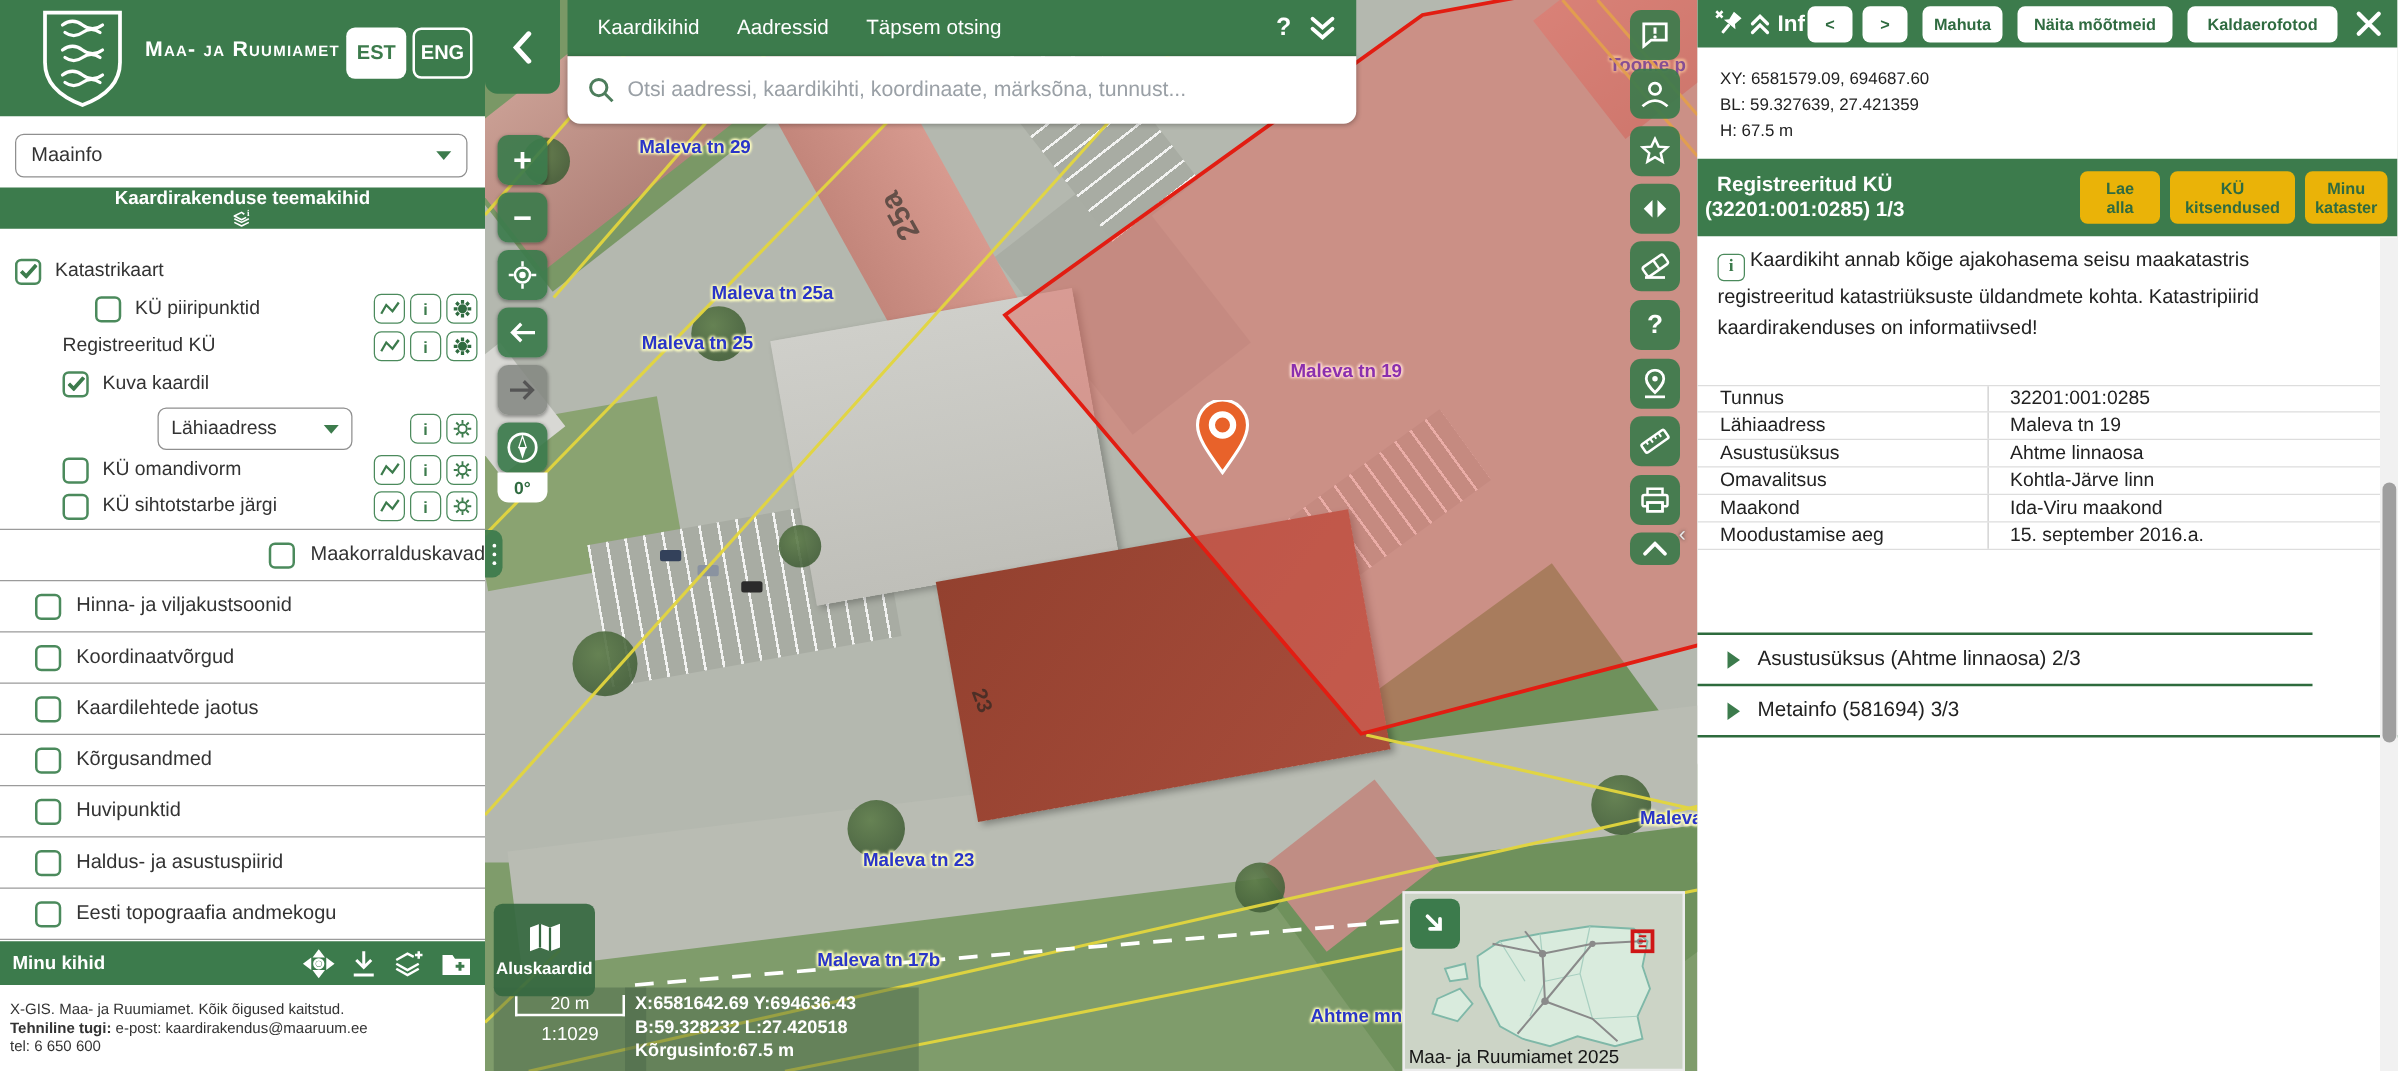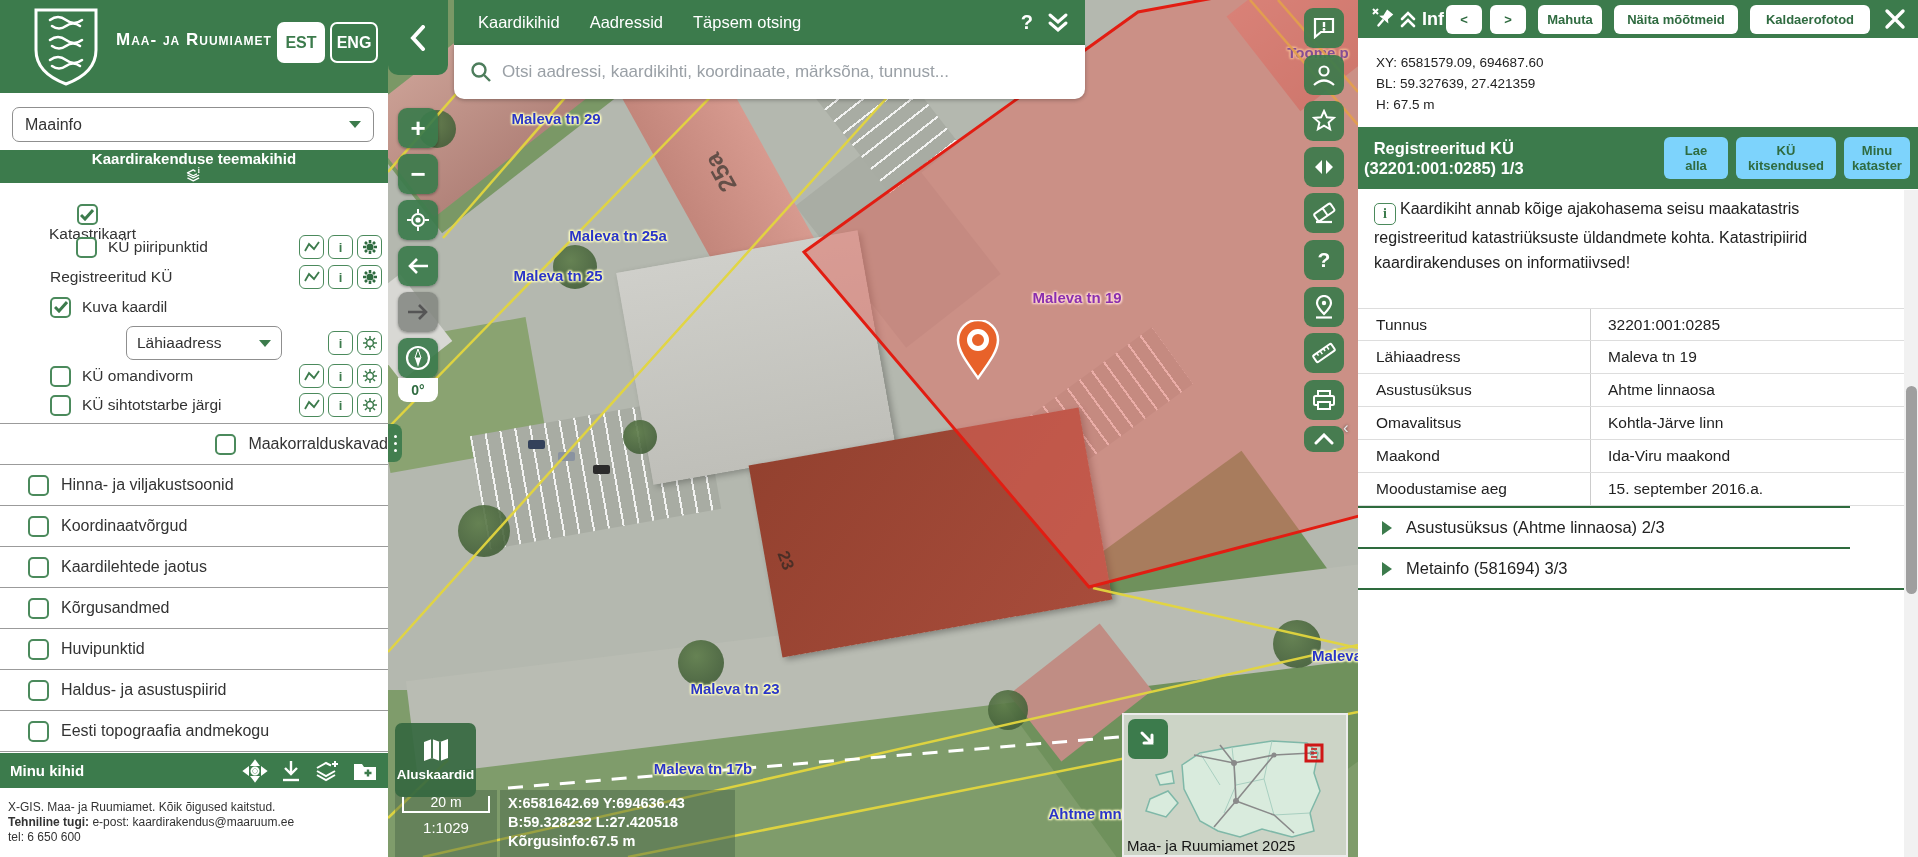--- a/index.html
+++ b/index.html
@@ -102,21 +102,21 @@
   #drawer-handle i { width:3px; height:3px; border-radius:50%; background:#fff; }
 
   .rtbtn { position:absolute; left:916px; width:40px; height:40px; border-radius:9px;
            background:rgba(60,123,76,.92); display:flex; align-items:center; justify-content:center;
            color:#fff; z-index:20; cursor:pointer; }
   .rtbtn.short { height:26px; }
 
   #basemap-btn { position:absolute; left:7px; top:723px; width:81px; height:74px; border-radius:7px;
                  background:rgba(53,104,64,.92); color:#fff; z-index:20; display:flex; flex-direction:column;
                  align-items:center; justify-content:center; gap:5px; font-size:13.5px; font-weight:bold; cursor:pointer; }
-  #scale-box { position:absolute; left:7px; top:790px; width:102px; height:67px; background:rgba(70,100,72,.45);
+  #scale-box { position:absolute; left:7px; top:790px; width:122px; height:67px; background:rgba(70,100,72,.45);
                z-index:19; color:#fff; display:flex; flex-direction:column; align-items:center; padding-top:4px; }
   .scale-bracket { width:88px; height:17px; border-left:2px solid #fff; border-right:2px solid #fff;
                    border-bottom:2px solid #fff; display:flex; align-items:flex-start; justify-content:center;
                    font-size:14px; line-height:13px; margin-top:2px; }
   #scale-ratio { font-size:15px; margin-top:6px; }
   #coord-box { position:absolute; left:112px; top:790px; width:235px; height:67px; background:rgba(70,100,72,.45);
                z-index:19; color:#fff; font-size:14.5px; font-weight:bold; line-height:19px; padding:4px 0 0 8px; }
 
   #overview { position:absolute; left:734px; top:713px; width:226px; height:144px; background:#ccd4c6;
               border:2px solid #ececec; z-index:22; cursor:pointer; }
@@ -132,29 +132,29 @@
   .ip-bar { position:absolute; left:0; top:0; width:560px; height:38px; background:var(--green);
             display:flex; align-items:center; color:#fff; }
   .ip-title { font-weight:bold; font-size:18px; width:22px; overflow:hidden; white-space:nowrap; }
   .ip-btn { background:#fff; color:var(--green-dk); font-weight:bold; font-size:13px; border-radius:6px;
             height:29px; display:flex; align-items:center; justify-content:center; cursor:pointer; padding:0 10px; }
   .ip-btn.nav { width:36px; padding:0; }
   .ip-coords { position:absolute; left:18px; top:52px; font-size:13.5px; color:#222; line-height:21px; }
   .ip-sec { position:absolute; left:0; top:127px; width:560px; height:62px; background:var(--green);
             display:flex; align-items:center; color:#fff; }
   .ip-sec-title { margin-left:6px; text-align:center; font-weight:bold; font-size:16.5px; line-height:20px; }
-  .ip-sec-btn { background:#7dd3fc; color:var(--green-dk); font-weight:bold; font-size:13px; line-height:15px;
+  .ip-sec-btn { background:#eab308; color:var(--green-dk); font-weight:bold; font-size:13px; line-height:15px;
                 border-radius:6px; height:42px; display:flex; flex-direction:column; align-items:center;
                 justify-content:center; cursor:pointer; padding:0 10px; text-align:center; }
   .ip-notice { position:absolute; left:16px; top:196px; width:516px; font-size:16px; color:#222; line-height:25px; }
   .i-box { display:inline-flex; width:22px; height:22px; border:1.5px solid var(--green-bd); border-radius:5px;
            color:var(--green); font-weight:bold; font-size:14px; align-items:center; justify-content:center;
            vertical-align:-4px; margin-right:4px; font-family:"Liberation Serif",serif; }
   #ip-table { position:absolute; left:0; top:308px; width:546px; }
-  .trow { display:flex; height:33px; align-items:center; border-bottom:1px solid #ddd; font-size:15.5px; color:#222; }
+  .trow { display:flex; height:22px; align-items:center; border-bottom:1px solid #ddd; font-size:15.5px; color:#222; }
   .trow:first-child { border-top:1px solid #ddd; }
   .tlabel { width:233px; padding-left:18px; border-right:1px solid #ccc; align-self:stretch; display:flex; align-items:center; }
   .tvalue { padding-left:17px; }
   .acc { position:absolute; left:0; width:492px; height:41px; border-top:2px solid #2e6b3d;
          display:flex; align-items:center; padding-left:24px; font-size:16.5px; color:#222; cursor:pointer; }
   .acc .tri { width:0; height:0; border-top:7px solid transparent; border-bottom:7px solid transparent;
               border-left:10px solid var(--green); margin-right:14px; }
   #acc-end { position:absolute; left:0; top:588px; width:560px; border-top:2px solid #2e6b3d; }
   #ip-scroll { position:absolute; right:0; top:190px; width:14px; height:667px; background:#f1f1f1; }
   #ip-thumb { position:absolute; right:1px; top:196px; width:11px; height:208px; background:#9f9f9f; border-radius:6px; cursor:pointer; }
@@ -190,21 +190,21 @@
       <svg width="24" height="22" viewBox="0 0 24 22">
         <g fill="none" stroke="#fff" stroke-width="1.8" stroke-linejoin="round">
           <path d="M3 11 L11 15 L19 11"></path>
             <path d="M3 15 L11 19 L19 15"></path>
           <path d="M14 6 L11 4 L3 8 L11 12 L16 9.5"></path>
         </g>
         <text x="17" y="8" fill="#fff" font-size="10" font-weight="bold" font-family="Liberation Serif,serif">i</text>
       </svg>
     </div>
 
-    <div class="row" style="left:38px; top:204px; height:26px;flex-direction:column;">
+    <div class="row" style="left:12px; top:204px; height:26px;">
       <span class="cb">
           <svg width="14" height="12" viewBox="0 0 14 12">
             <polyline points="1,6 5,10 13,1" fill="none" stroke="#3c7b4c" stroke-width="3"></polyline>
           </svg>
         </span>
       <span class="lbl">Katastrikaart</span>
     </div>
 
     <div class="row" style="left:50px; top:234px; height:26px;margin-left:26px;">
       <span class="cb"></span>

